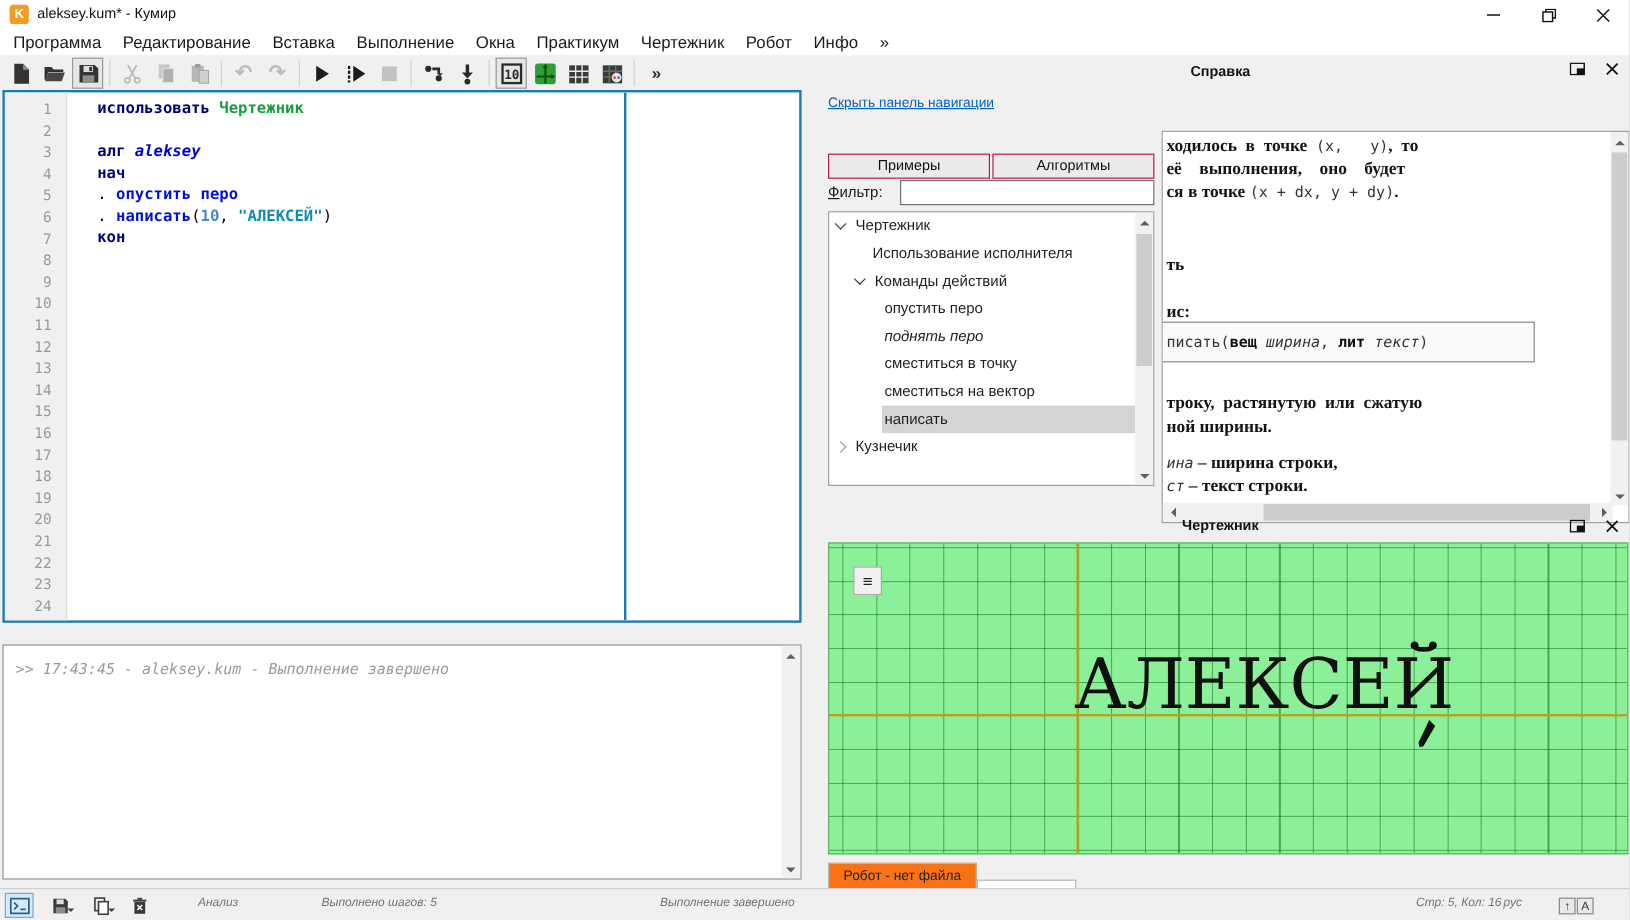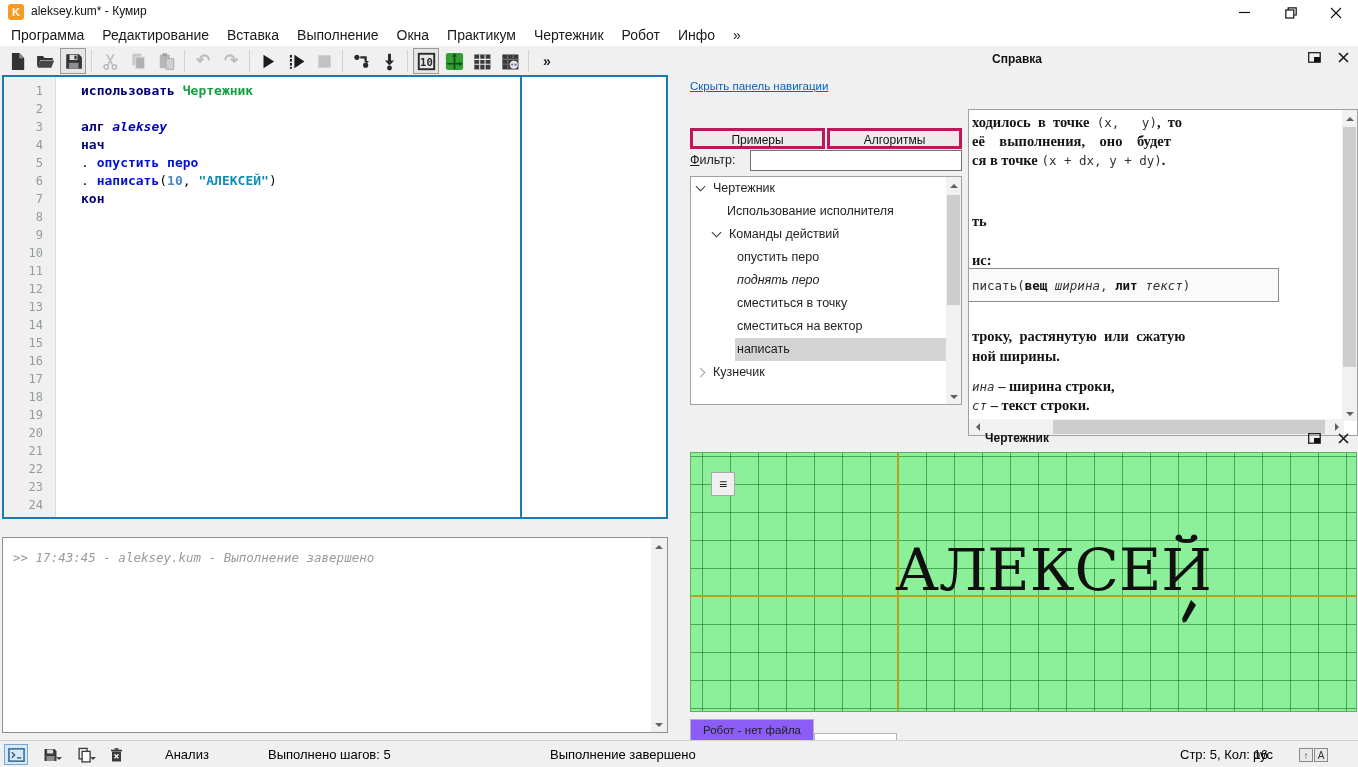--- a/index.html
+++ b/index.html
@@ -58,21 +58,21 @@
   .tri.left  { border-right-color:#606060;  left:3px; top:4px; }
   .tri.right { border-left-color:#606060;   left:7px; top:4px; }
   .thumb { position:absolute; background:#cdcdcd; }
   
   .help-panel { position:absolute; left:676px; top:46px; width:682px; height:374px; }
   .pane-title { position:absolute; left:0; top:6px; width:100%; text-align:center; font-size:12px; font-weight:bold; color:#111; }
   .pane-ico { position:absolute; top:6px; width:16px; height:14px; text-align:center; font-size:12px; color:#111; line-height:14px; }
   .navlink { position:absolute; left:14px; top:34px; font-size:11.5px; color:#0563c1; text-decoration:underline; }
   .btn-contents { position:absolute; left:14px; top:57px; width:272px; height:23px; background:#cfe7f6; border:1px solid #4f93c9;
                   font-size:12px; text-align:center; line-height:21px; color:#111; }
-  .btn-gray { position:absolute; top:82px; height:21px; background:#ebebeb; border:3px solid #be185d; font-size:12px;
+  .btn-gray { position:absolute; top:82px; height:21px; background:#ebebeb; border:1px solid #be185d; font-size:12px;
               text-align:center; line-height:19px; color:#111; }
   .filter-label { position:absolute; left:14px; top:107px; font-size:12.5px; display:inline-block; }
   .filter-label::first-letter { text-decoration:underline; }
   .filter-input { position:absolute; left:74px; top:104px; width:212px; height:21px; background:#fff; border:1px solid #707070; }
   .tree { position:absolute; left:14px; top:130px; width:272px; height:229px; background:#fff; border:1px solid #a0a0a0; overflow:hidden; }
   .trow { position:relative; height:23px; line-height:23px; font-size:12.5px; color:#1f1f1f; white-space:nowrap; }
   .trow .tlabel { display:inline-block; height:23px; padding:0 6px 0 2px; }
   .trow.sel .tlabel { background:#d4d4d4; display:block; margin-right:15px; }
   .exp { position:absolute; width:7px; height:7px; border-right:1.7px solid #3a3a3a; border-bottom:1.7px solid #3a3a3a; top:6px; transform:rotate(45deg); }
   .exp.closed { transform:rotate(-45deg); border-color:#9f9f9f; top:8px; }
@@ -91,29 +91,29 @@
               repeating-linear-gradient(to right,  rgba(10,95,10,.5) 0px, rgba(10,95,10,.5) 1px, transparent 1px, transparent 28px),
               repeating-linear-gradient(to bottom, rgba(10,95,10,.5) 0px, rgba(10,95,10,.5) 1px, transparent 1px, transparent 28px);
             background-position:11px 3px, 11px 3px; border:1px solid #5faf66; overflow:hidden; }
   .axis-v { position:absolute; left:206px; top:0; bottom:0; width:2px; background:#b3a41f; }
   .axis-h { position:absolute; left:0; right:0; top:142px; height:2px; background:#b3a41f; }
   .hamburger { position:absolute; left:20px; top:19px; width:24px; height:24px; background:#f0f0f0; border:1px solid #a8a8a8;
                text-align:center; line-height:22px; font-size:14px; color:#222; }
   .drawn-text { position:absolute; left:204px; top:88px; font-family:"DejaVu Serif", serif; font-size:58px; color:#101010; letter-spacing:0px; line-height:58px; }
   .pen { position:absolute; left:488px; top:138px; }
   .tabs { position:absolute; left:14px; top:292px; height:24px; }
-  .tab { display:inline-block; height:38px; margin-top:2px; background:#8b5cf6; border:1px solid #b4b4b4; border-bottom:none;
+  .tab { display:inline-block; height:38px; margin-top:2px; background:#f97316; border:1px solid #b4b4b4; border-bottom:none;
          font-size:11.5px; padding:0 12px; line-height:21px; color:#222; vertical-align:bottom; }
   .tab.active { background:#ffffff; height:24px; margin-top:0; line-height:23px; }
   
   .statusbar { position:absolute; left:0; top:740px; width:1358px; height:27px; background:#f0f0f0; border-top:1px solid #d0d0d0; }
   .sbicon { position:absolute; top:3px; width:24px; height:21px; text-align:center; border:1px solid transparent; }
   .sbicon svg { width:17px; height:16px; margin-top:2px; }
   .sbicon.pressed { background:#d7e9f7; border:1px solid #78a8d8; }
-  .sbtext { position:absolute; top:6px; font-size:13px; color:#000000; white-space:pre; }
+  .sbtext { position:absolute; top:6px; font-size:10px; color:#737373; white-space:pre;font-style:italic; }
   .kbind { position:absolute; top:7px; width:14px; height:14px; border:1px solid #8a8a8a; background:#e9e9e9;
            font-size:10px; line-height:13px; text-align:center; color:#333; }
   .caret-mini { position:absolute; right:-1px; bottom:1px; width:0; height:0; border:3px solid transparent; border-top-color:#444; }
 </style>
 </head>
 <body>
 
 <div class="root">
 
   <div class="titlebar">

